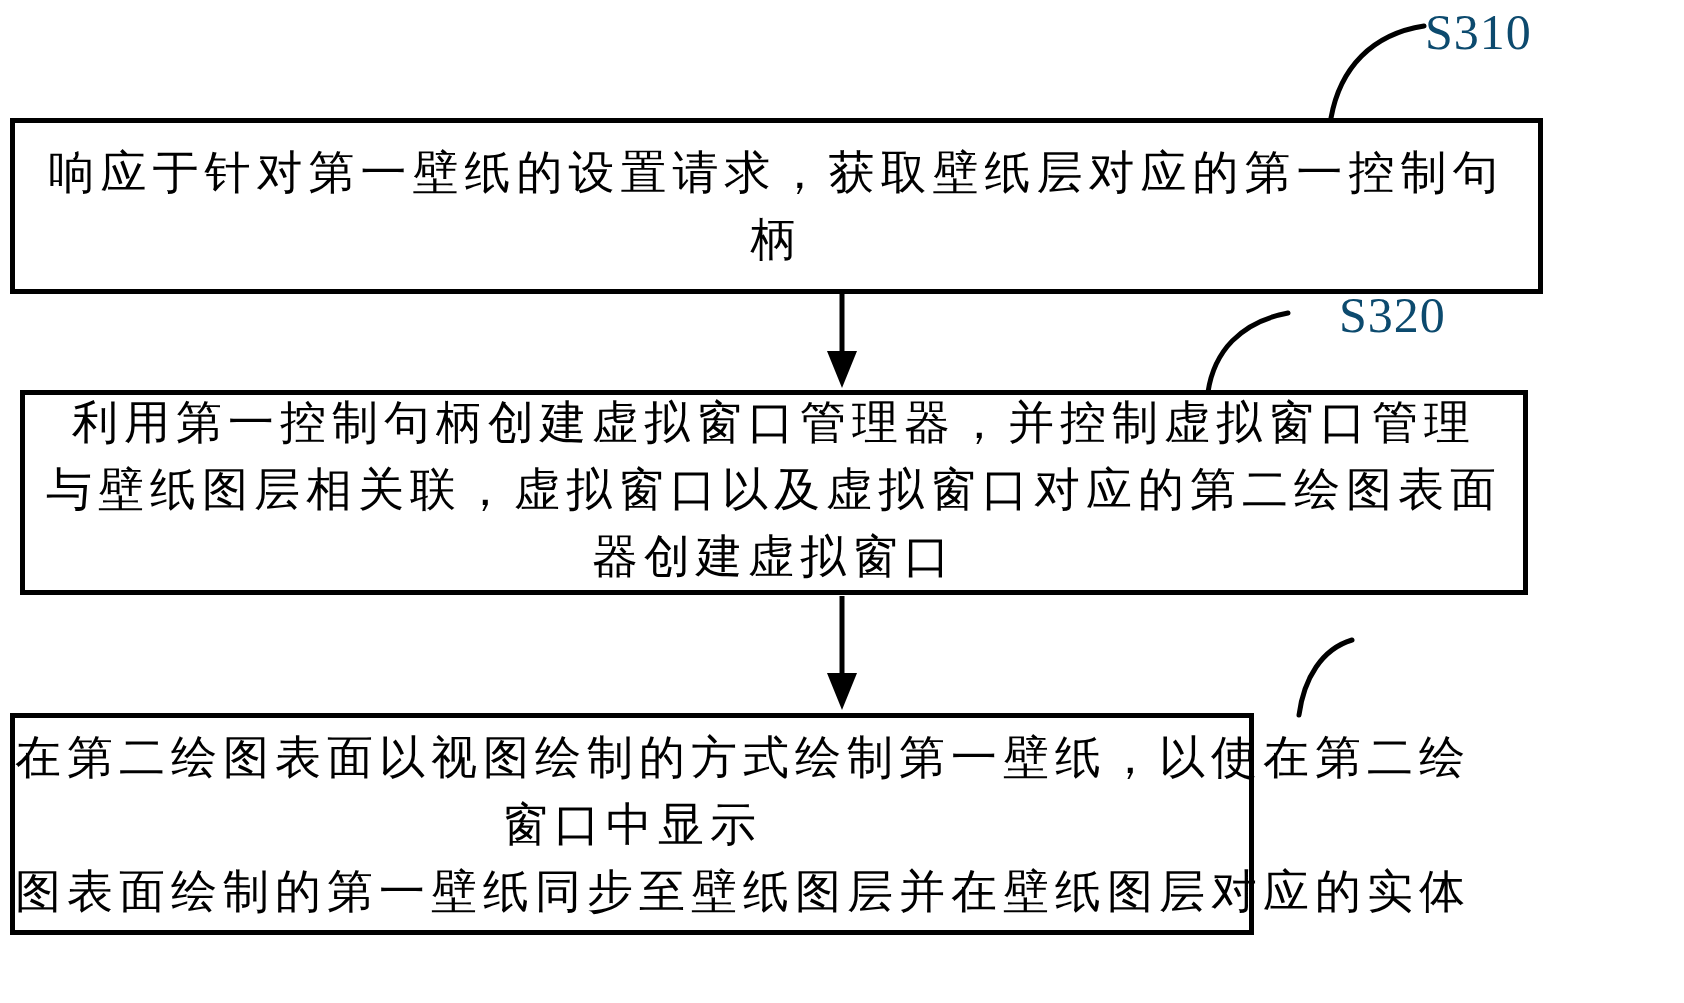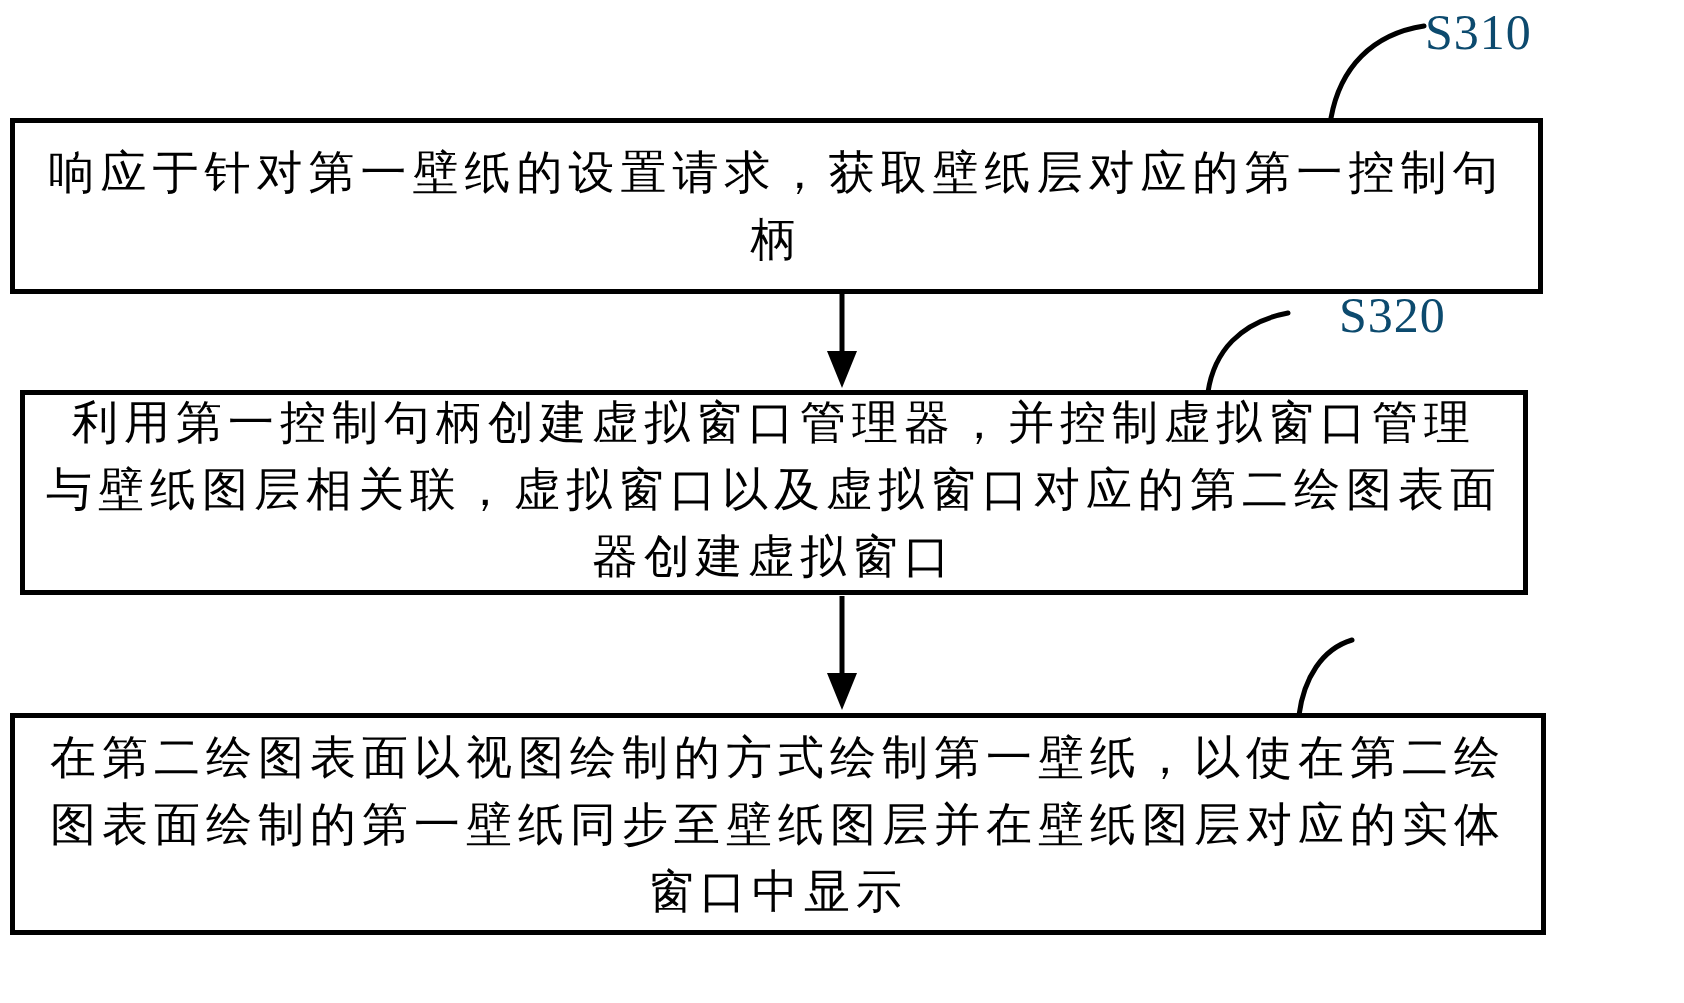--- a/index.html
+++ b/index.html
@@ -28,21 +28,21 @@
     box-sizing: border-box;
     border: 5px solid #000000;
     background: #ffffff;
     display: flex;
     flex-direction: column;
     justify-content: center;
     color: #000000;
   }
   .box-1 { left: 10px;  top: 118px; width: 1533px; height: 176px; }
   .box-2 { left: 20px;  top: 390px; width: 1508px; height: 205px; justify-content: flex-end; }
-  .box-3 { left: 10px;  top: 713px; width: 1536px; height: 222px; }
+  .box-3 { left: 10px;  top: 713px; width: 1244px; height: 222px; }
   .step-text-line {
     text-align: center;
     font-size: 46px;
     line-height: 67px;
     letter-spacing: 6px;
     white-space: nowrap;
     color: #000000;
   }
   .step-label {
     position: absolute;
@@ -85,17 +85,17 @@
   </div>
 
   <div class="step-box box-2">
     <div class="step-text-line">利用第一控制句柄创建虚拟窗口管理器，并控制虚拟窗口管理</div>
     <div class="step-text-line">与壁纸图层相关联，虚拟窗口以及虚拟窗口对应的第二绘图表面</div>
     <div class="step-text-line">器创建虚拟窗口</div>
   </div>
 
   <div class="step-box box-3">
     <div class="step-text-line">在第二绘图表面以视图绘制的方式绘制第一壁纸，以使在第二绘</div>
+    <div class="step-text-line">窗口中显示</div>
     <div class="step-text-line">图表面绘制的第一壁纸同步至壁纸图层并在壁纸图层对应的实体</div>
-    <div class="step-text-line">窗口中显示</div>
   </div>
 
 </div>
 
 </body></html>

